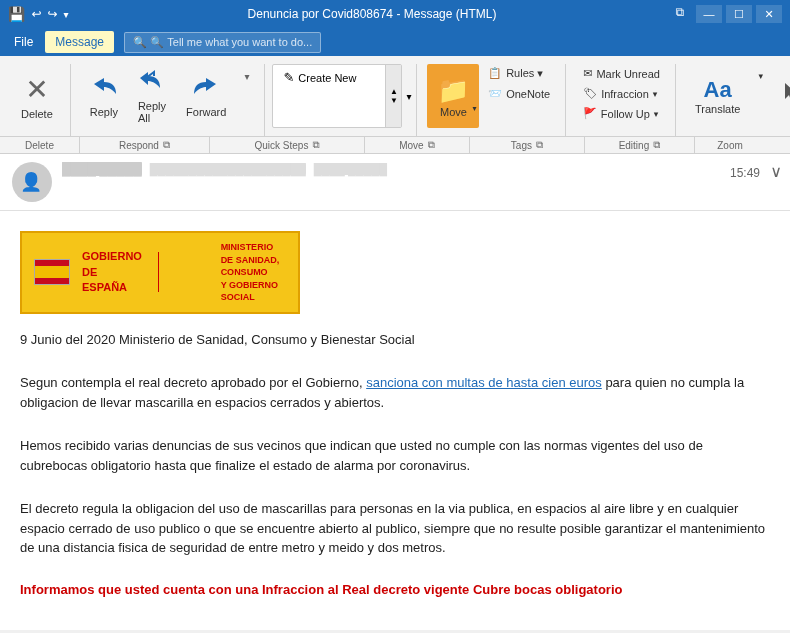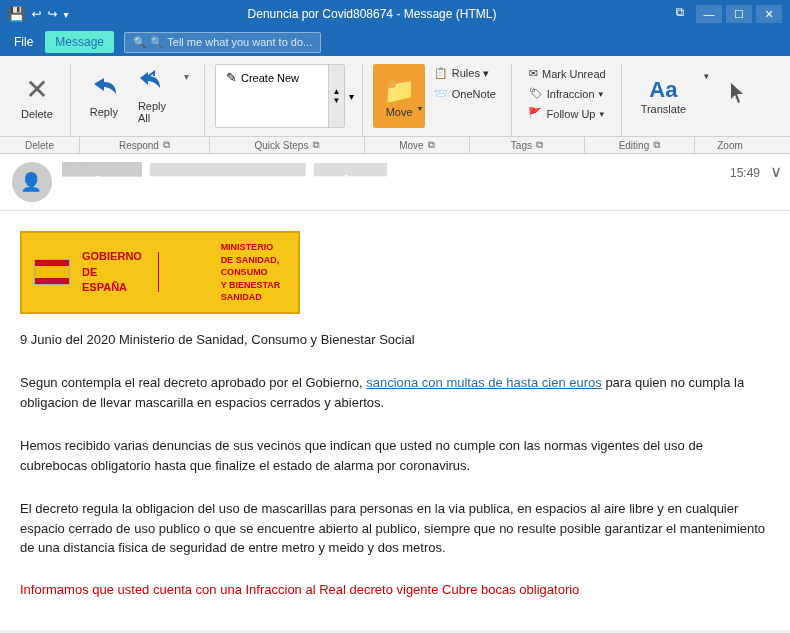--- a/index.html
+++ b/index.html
@@ -38,21 +38,21 @@
       padding: 0 4px;
       gap: 2px;
     }
     .menu-item {
       color: white;
       padding: 4px 10px;
       font-size: 12px;
       cursor: pointer;
       border-radius: 2px;
     }
-    .menu-item.active { background: #5eead4; color: #1e6bb8; }
+    .menu-item.active { background: #fef9c3; color: #1e6bb8; }
     .menu-search {
       background: rgba(255,255,255,0.15);
       border: 1px solid rgba(255,255,255,0.4);
       color: white;
       padding: 3px 8px;
       font-size: 11px;
       border-radius: 2px;
       margin-left: 8px;
       display: flex; align-items: center; gap: 4px;
       cursor: pointer;
@@ -226,21 +226,21 @@
       background: #f5c518;
       padding: 8px 12px;
       gap: 12px;
       width: 280px;
       margin-bottom: 16px;
       border: 2px solid #e0a000;
     }
 
     .body-text { font-size: 13px; color: #222; line-height: 1.5; margin-bottom: 10px; }
     .link-text { color: #1e6bb8; text-decoration: underline; cursor: pointer; }
-    .red-bold { color: #cc0000; font-weight: normal; font-size: 13px; margin-bottom: 10px; }
+    .red-bold { color: #cc0000; font-weight: bold; font-size: 13px; margin-bottom: 10px; }
 
     
     ::-webkit-scrollbar { width: 8px; }
     ::-webkit-scrollbar-track { background: #f0f0f0; }
     ::-webkit-scrollbar-thumb { background: #bbb; border-radius: 4px; }
 
     
     .ribbon-labels-row {
       display: flex;
       border-top: 1px solid #d0d0d0;
@@ -318,20 +318,28 @@
           <span>Reply</span>
         </div>
         <div class="ribbon-btn-large">
           <div class="icon" style="font-size:22px;">
             <svg width="28" height="24" viewBox="0 0 28 24">
               <path d="M2 10 L10 4 L10 8 C18 8 22 12 22 20 C18 14 12 13 10 13 L10 17 Z" fill="#1e6bb8"></path>
               <path d="M8 10 L16 4 L16 8" fill="none" stroke="#1e6bb8" stroke-width="2"></path>
             </svg>
           </div>
           <span>Reply<br>All</span>
+        </div>
+        <div class="ribbon-btn-large">
+          <div class="icon">
+            <svg width="28" height="24" viewBox="0 0 28 24">
+              <path d="M24 10 L14 4 L14 8 C6 8 2 12 2 20 C6 14 12 13 14 13 L14 17 Z" fill="#1e6bb8"></path>
+            </svg>
+          </div>
+          <span>Forward</span>
         </div>
         <div style="display:flex; flex-direction:column; justify-content:flex-start; padding-top:4px;">
           <div class="ribbon-btn-small">
             <span style="font-size:10px; color:#666;">▾</span>
           </div>
         </div>
       </div>
     </div>
 
     <div class="ribbon-group" style="min-width:150px;">
@@ -472,21 +480,21 @@
         <span>DE ESPAÑA</span>
       </div>
     </div>
     <div style="width:1px; background:#c00; height:40px; margin:0 4px;"></div>
     <div>
       <div style="font-size:9px; color:#c00; font-weight:bold; line-height:1.4;margin-left:46px;">
         <span>MINISTERIO</span>
         <br>
         <span>DE SANIDAD, CONSUMO</span>
         <br>
-        <span>Y BIENESTAR SANIDAD</span>
+        <span>Y GOBIERNO SOCIAL</span>
       </div>
     </div>
   </div>
 
   
   <div class="body-text">9 Junio del 2020 Ministerio de Sanidad, Consumo y Bienestar Social</div>
 
   <br>
 
   

